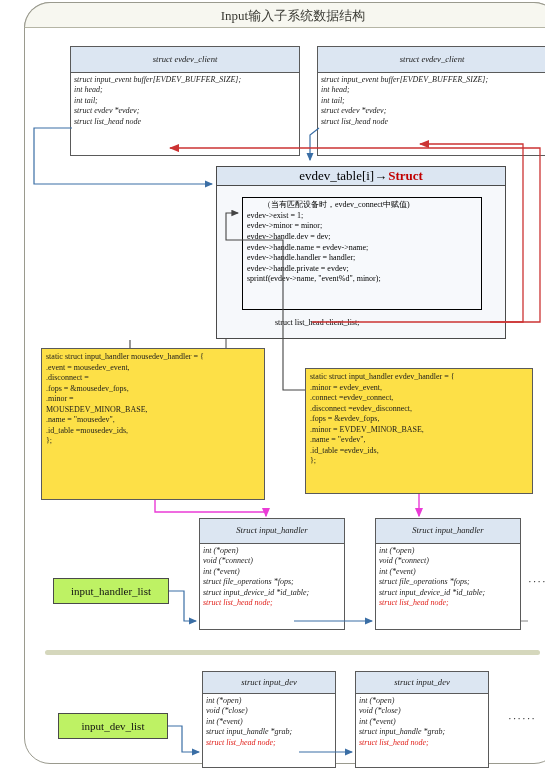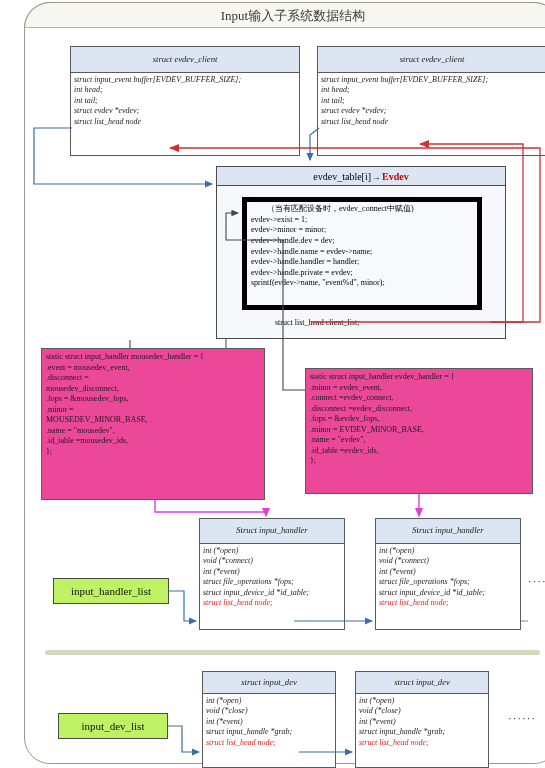--- a/index.html
+++ b/index.html
@@ -26,38 +26,38 @@
             border-bottom:1px solid #5a5a5a;text-align:center;
             font-size:8.6px;color:#1c1c1c;line-height:1.1;
             display:flex;align-items:center;justify-content:center;}
   .sbox .bd{box-sizing:border-box;padding:2px 3px 2px 3px;
             font-size:8px;color:#1c1c1c;line-height:1.30;}
   .bd .ln{white-space:nowrap;}
   .red{color:#e0221c;}
 
   
   .cbox{position:absolute;box-sizing:border-box;border:1px solid #5a5a5a;
-        background:#ec4899;font-size:8px;color:#1c1c1c;line-height:1.32;
+        background:#fde047;font-size:8px;color:#1c1c1c;line-height:1.32;
         padding:3px 4px;}
   .cbox .ln{white-space:nowrap;}
 
   
   .lbox{position:absolute;box-sizing:border-box;border:1px solid #4a4a4a;
         background:#bef264;display:flex;align-items:center;
         justify-content:center;font-size:11px;color:#111;}
 
   
   .evdev-outer{position:absolute;box-sizing:border-box;
                border:1px solid #4a4a4a;background:#f6f8fb;}
   .evdev-hd{box-sizing:border-box;height:19px;background:#dce6f2;
             border-bottom:1px solid #4a4a4a;display:flex;align-items:center;
-            justify-content:center;font-size:10px;}
+            justify-content:center;font-size:13px;}
   .evdev-hd b{color:#c00000;font-weight:bold;margin-left:1px;}
   .evdev-inner{position:absolute;box-sizing:border-box;
-               border:5px solid #000000;background:#f7f9fc;
+               border:1px solid #000000;background:#f7f9fc;
                font-size:8px;line-height:1.33;padding:2px 4px;}
   .evdev-inner .ln{white-space:nowrap;}
   .evdev-clientline{position:absolute;font-size:8px;white-space:nowrap;}
 
   
   .divider{position:absolute;background:#d5d7bc;border-radius:3px;}
 
   
   .dots{position:absolute;font-size:11px;letter-spacing:1px;color:#222;}
 
@@ -93,42 +93,41 @@
       <div class="ln">int head;</div>
       <div class="ln">int tail;</div>
       <div class="ln">struct evdev *evdev;</div>
       <div class="ln">struct list_head node</div>
     </div>
   </div>
 
   <div class="evdev-outer" style="left:196px;top:166px;width:290px;height:173px;">
     <div class="evdev-hd">
       <span>evdev_table[i]→</span>
-        <b>Evdev</b>
+        <b>Struct</b>
     </div>
   </div>
 
   <div class="evdev-inner" style="left:222px;top:197px;width:240px;height:113px;">
     <div class="ln" style="padding-left:16px;">（当有匹配设备时，evdev_connect中赋值)</div>
     <div class="ln">evdev-&gt;exist = 1;</div>
     <div class="ln">evdev-&gt;minor = minor;</div>
     <div class="ln">evdev-&gt;handle.dev = dev;</div>
     <div class="ln">evdev-&gt;handle.name = evdev-&gt;name;</div>
     <div class="ln">evdev-&gt;handle.handler = handler;</div>
     <div class="ln">evdev-&gt;handle.private = evdev;</div>
     <div class="ln">sprintf(evdev-&gt;name, "event%d", minor);</div>
   </div>
 
   <div class="evdev-clientline" style="left:255px;top:318px;">struct list_head client_list;</div>
 
   <div class="cbox" style="left:21px;top:348px;width:224px;height:152px;">
     <div class="ln">static struct input_handler mousedev_handler = {</div>
     <div class="ln">          .event =    mousedev_event,</div>
     <div class="ln">          .disconnect =</div>
-    <div class="ln">mousedev_disconnect,</div>
     <div class="ln">          .fops =     &amp;mousedev_fops,</div>
     <div class="ln">          .minor =</div>
     <div class="ln">MOUSEDEV_MINOR_BASE,</div>
     <div class="ln">          .name =    "mousedev",</div>
     <div class="ln">          .id_table =mousedev_ids,</div>
     <div class="ln">};</div>
   </div>
 
   <div class="cbox" style="left:285px;top:368px;width:228px;height:126px;">
     <div class="ln">static struct input_handler evdev_handler = {</div>

